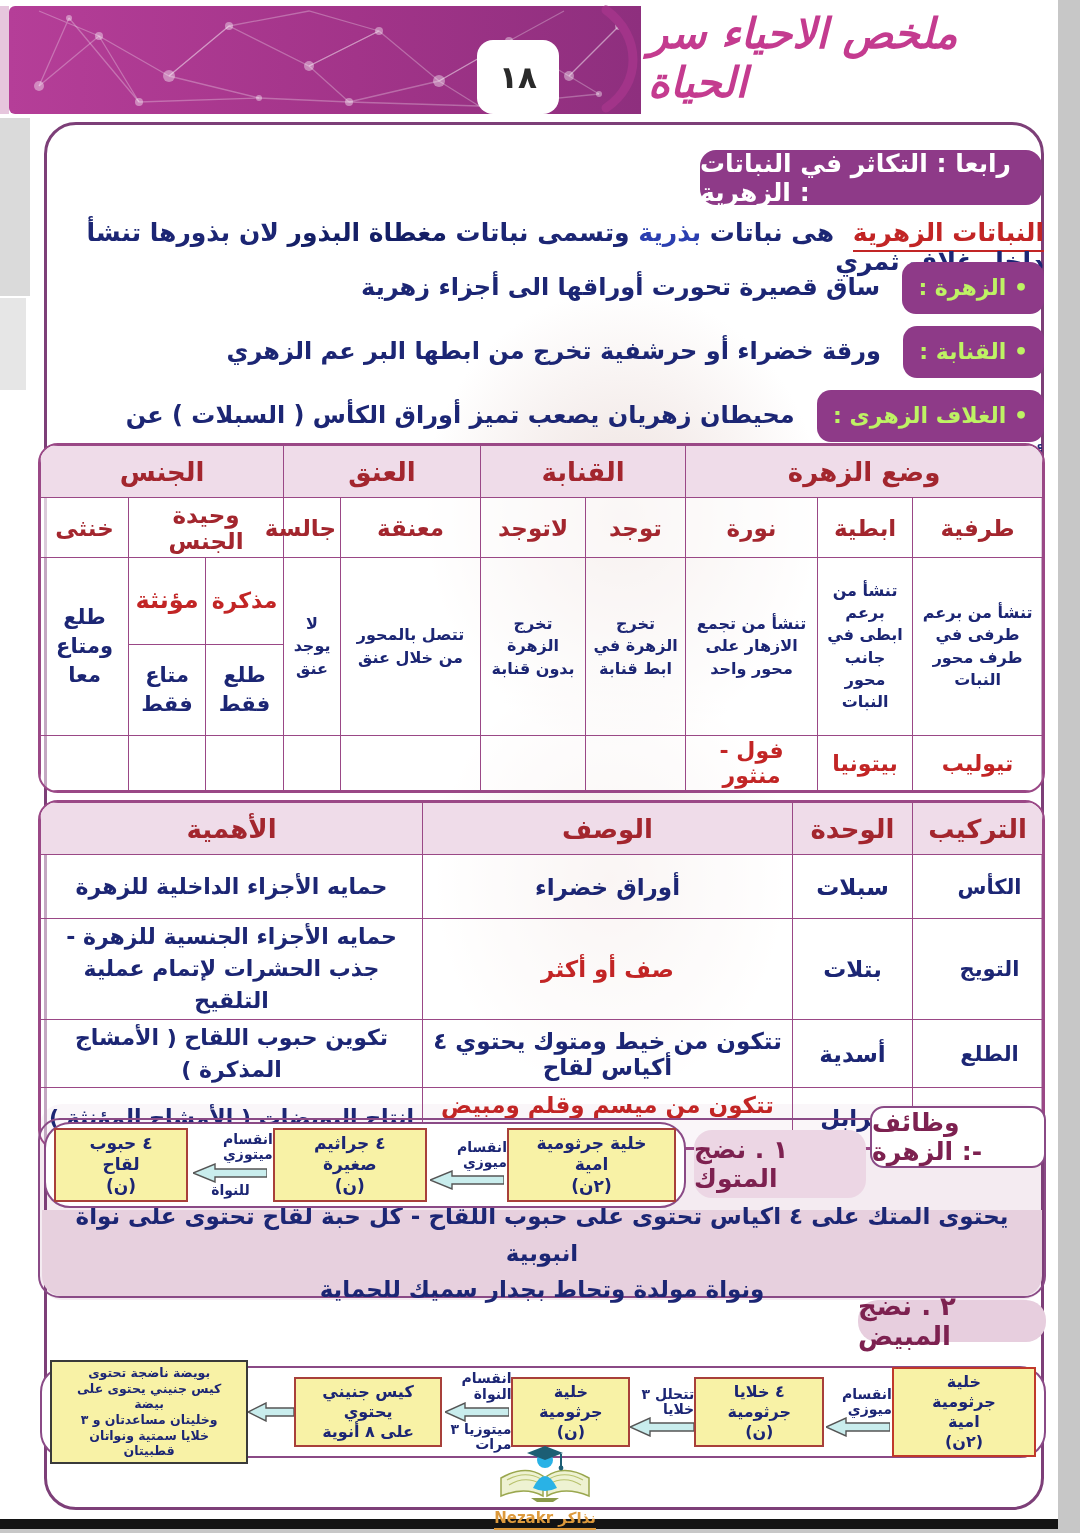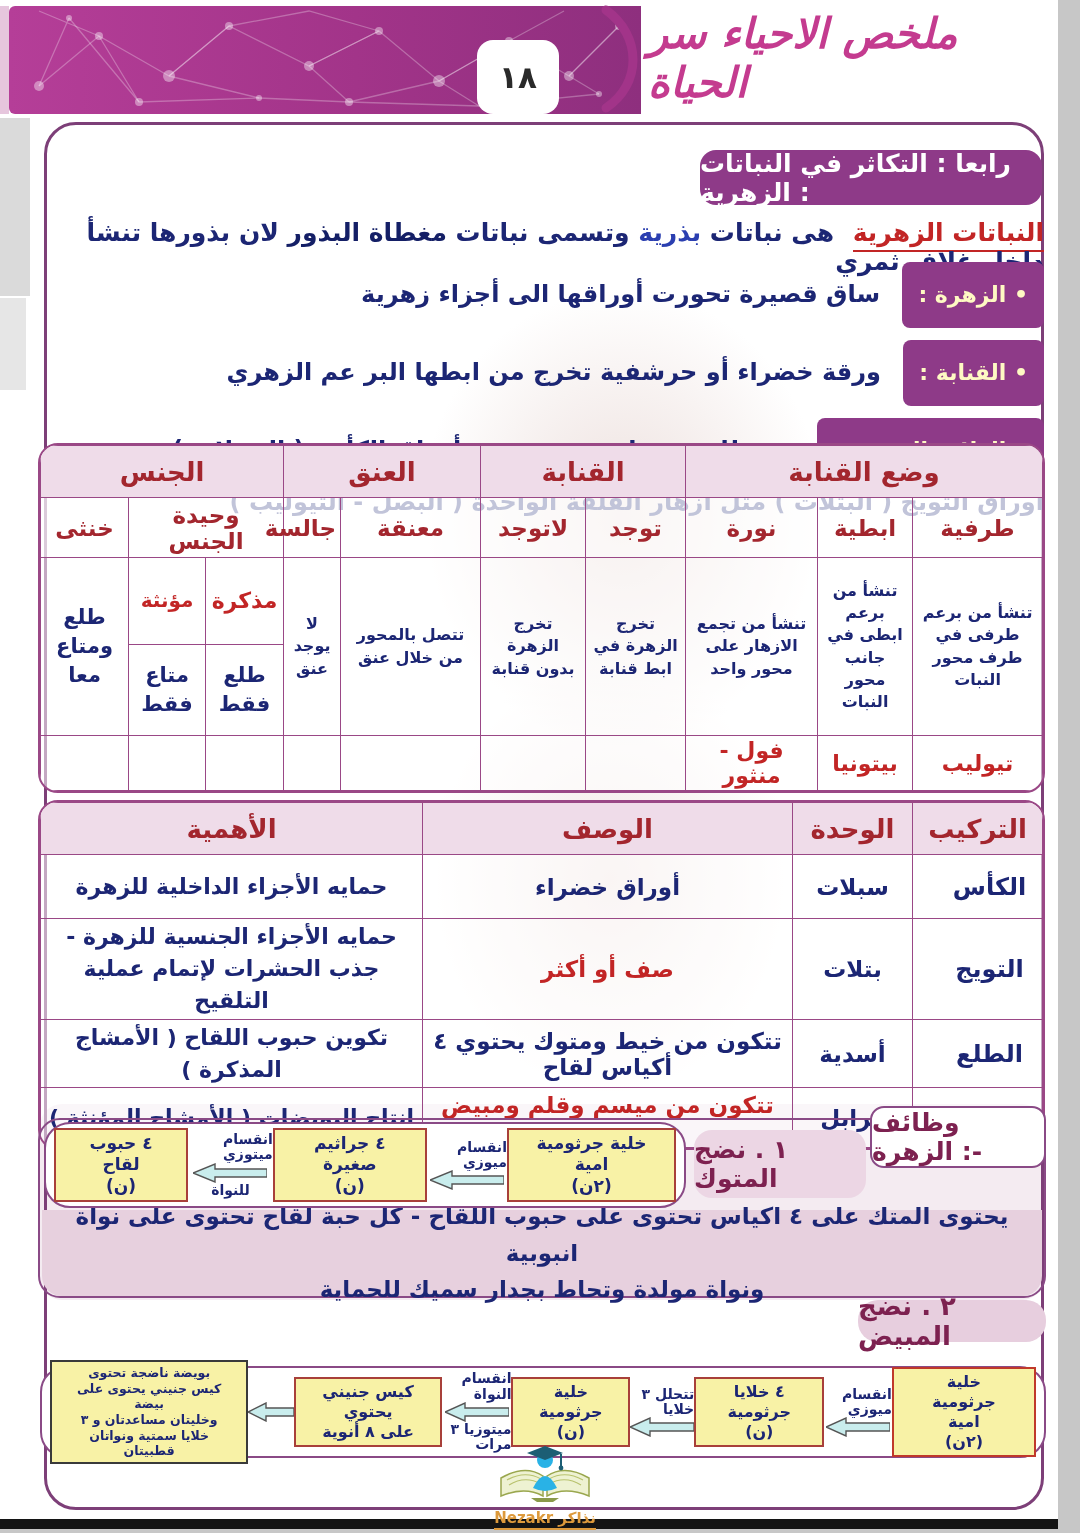--- a/index.html
+++ b/index.html
@@ -43,36 +43,36 @@
   #title-box { left:700px; top:150px; width:342px; height:55px; background:#8e3a88; border-radius:16px;
     display:flex; align-items:center; justify-content:center; color:#ffffff; font-size:25px; z-index:3; }
 
   #intro { left:68px; top:218px; width:976px; direction:rtl; text-align:right; font-size:25px; color:#1c2674; z-index:3; }
   #intro .term { color:#c22525; border-bottom:2.5px solid #c22525; padding-bottom:3px; margin-left:10px; }
   #intro .blue { color:#2b3fb0; }
   #intro .navy-bold { color:#141f66; }
 
   #bullets { left:68px; top:262px; width:976px; direction:rtl; z-index:3; }
   .bullet { text-align:right; margin-bottom:12px; color:#1c2674; font-size:24px; line-height:1.55; }
-  .pill { display:inline-block; background:#8e3a88; color:#fef9c3; border-radius:8px; padding:16px 16px;
+  .pill { display:inline-block; background:#8e3a88; color:#bef264; border-radius:14px; padding:9px 16px;
     font-size:22px; margin-left:14px; vertical-align:middle; }
   .bullet .btxt { vertical-align:middle; }
 
   
   .twrap { border:2.5px solid #9a4886; border-radius:20px; overflow:hidden; background:rgba(255,255,255,.55); z-index:3; }
   table { width:100%; border-collapse:collapse; table-layout:fixed; direction:rtl; }
   td,th { border:1.6px solid #9a4886; text-align:center; vertical-align:middle; padding:2px 4px; font-weight:700; }
   .grp { background:#efdce9; color:#a3262e; font-size:26px; height:52px; }
   .sub { color:#a3262e; font-size:23px; height:60px; background:rgba(255,255,255,.4); }
   .desc { color:#1c2674; font-size:16px; line-height:1.38; }
   .redtx { color:#c22525; }
   .ex { color:#c22525; font-size:22px; height:52px; }
   #table1-wrap { left:38px; top:443px; width:1007px; }
   #table2-wrap { left:38px; top:800px; width:1007px; }
-  .t2name { color:#1c2674; font-size:24px;padding-left:28px; }
+  .t2name { color:#1c2674; font-size:21px;padding-left:28px; }
   .t2unit { color:#1c2674; font-size:23px; }
   .t2desc { font-size:23px; }
   .t2imp  { font-size:22px; line-height:1.45; }
 
   
   #func-box { left:38px; top:1118px; width:1008px; height:180px; border:2.5px solid #8a4a86; border-radius:22px; z-index:3; }
   #func-heading { left:870px; top:1106px; width:176px; height:62px; background:#fff; border:2.5px solid #8a4a86;
     border-radius:14px; display:flex; align-items:center; justify-content:center; color:#7d2150; font-size:25px; z-index:6; }
   #step1-pill { left:694px; top:1130px; width:172px; height:68px; background:#ecd6e4; border-radius:18px;
     display:flex; align-items:center; justify-content:center; color:#7d2150; font-size:25px; z-index:5; }
@@ -182,21 +182,21 @@
           <col style="width:100px">
         <col style="width:105px">
           <col style="width:140px">
           <col style="width:57px">
           <col style="width:78px">
         <col style="width:77px">
           <col style="width:88px">
       </colgroup>
       <tbody>
           <tr>
-        <th class="grp" colspan="3">وضع القنابة</th>
+        <th class="grp" colspan="3">وضع الزهرة</th>
         <th class="grp" colspan="2">القنابة</th>
         <th class="grp" colspan="2">العنق</th>
         <th class="grp" colspan="3">الجنس</th>
       </tr>
       <tr>
         <th class="sub">طرفية</th>
         <th class="sub">ابطية</th>
         <th class="sub">نورة</th>
         <th class="sub">توجد</th>
         <th class="sub">لاتوجد</th>
@@ -207,21 +207,21 @@
       </tr>
       <tr>
         <td class="desc" rowspan="2" style="height:178px">تنشأ من برعم طرفى في طرف محور النبات</td>
         <td class="desc" rowspan="2">تنشأ من برعم ابطى في جانب محور النبات</td>
         <td class="desc" rowspan="2">تنشأ من تجمع الازهار على محور واحد</td>
         <td class="desc" rowspan="2">تخرج الزهرة في ابط قنابة</td>
         <td class="desc" rowspan="2">تخرج الزهرة بدون قنابة</td>
         <td class="desc" rowspan="2">تتصل بالمحور من خلال عنق</td>
         <td class="desc" rowspan="2">لا يوجد عنق</td>
         <td class="desc redtx" style="height:86px; font-size:22px">مذكرة</td>
-        <td class="desc redtx" style="font-size:20px">مؤنثة</td>
+        <td class="desc redtx" style="font-size:24px">مؤنثة</td>
         <td class="desc" rowspan="2" style="font-size:21px">طلع ومتاع معا</td>
       </tr>
       <tr>
         <td class="desc" style="height:90px; font-size:21px">طلع فقط</td>
         <td class="desc" style="font-size:21px">متاع فقط</td>
       </tr>
       <tr>
         <td class="ex">تيوليب</td>
         <td class="ex">بيتونيا</td>
         <td class="ex">فول - منثور</td>

